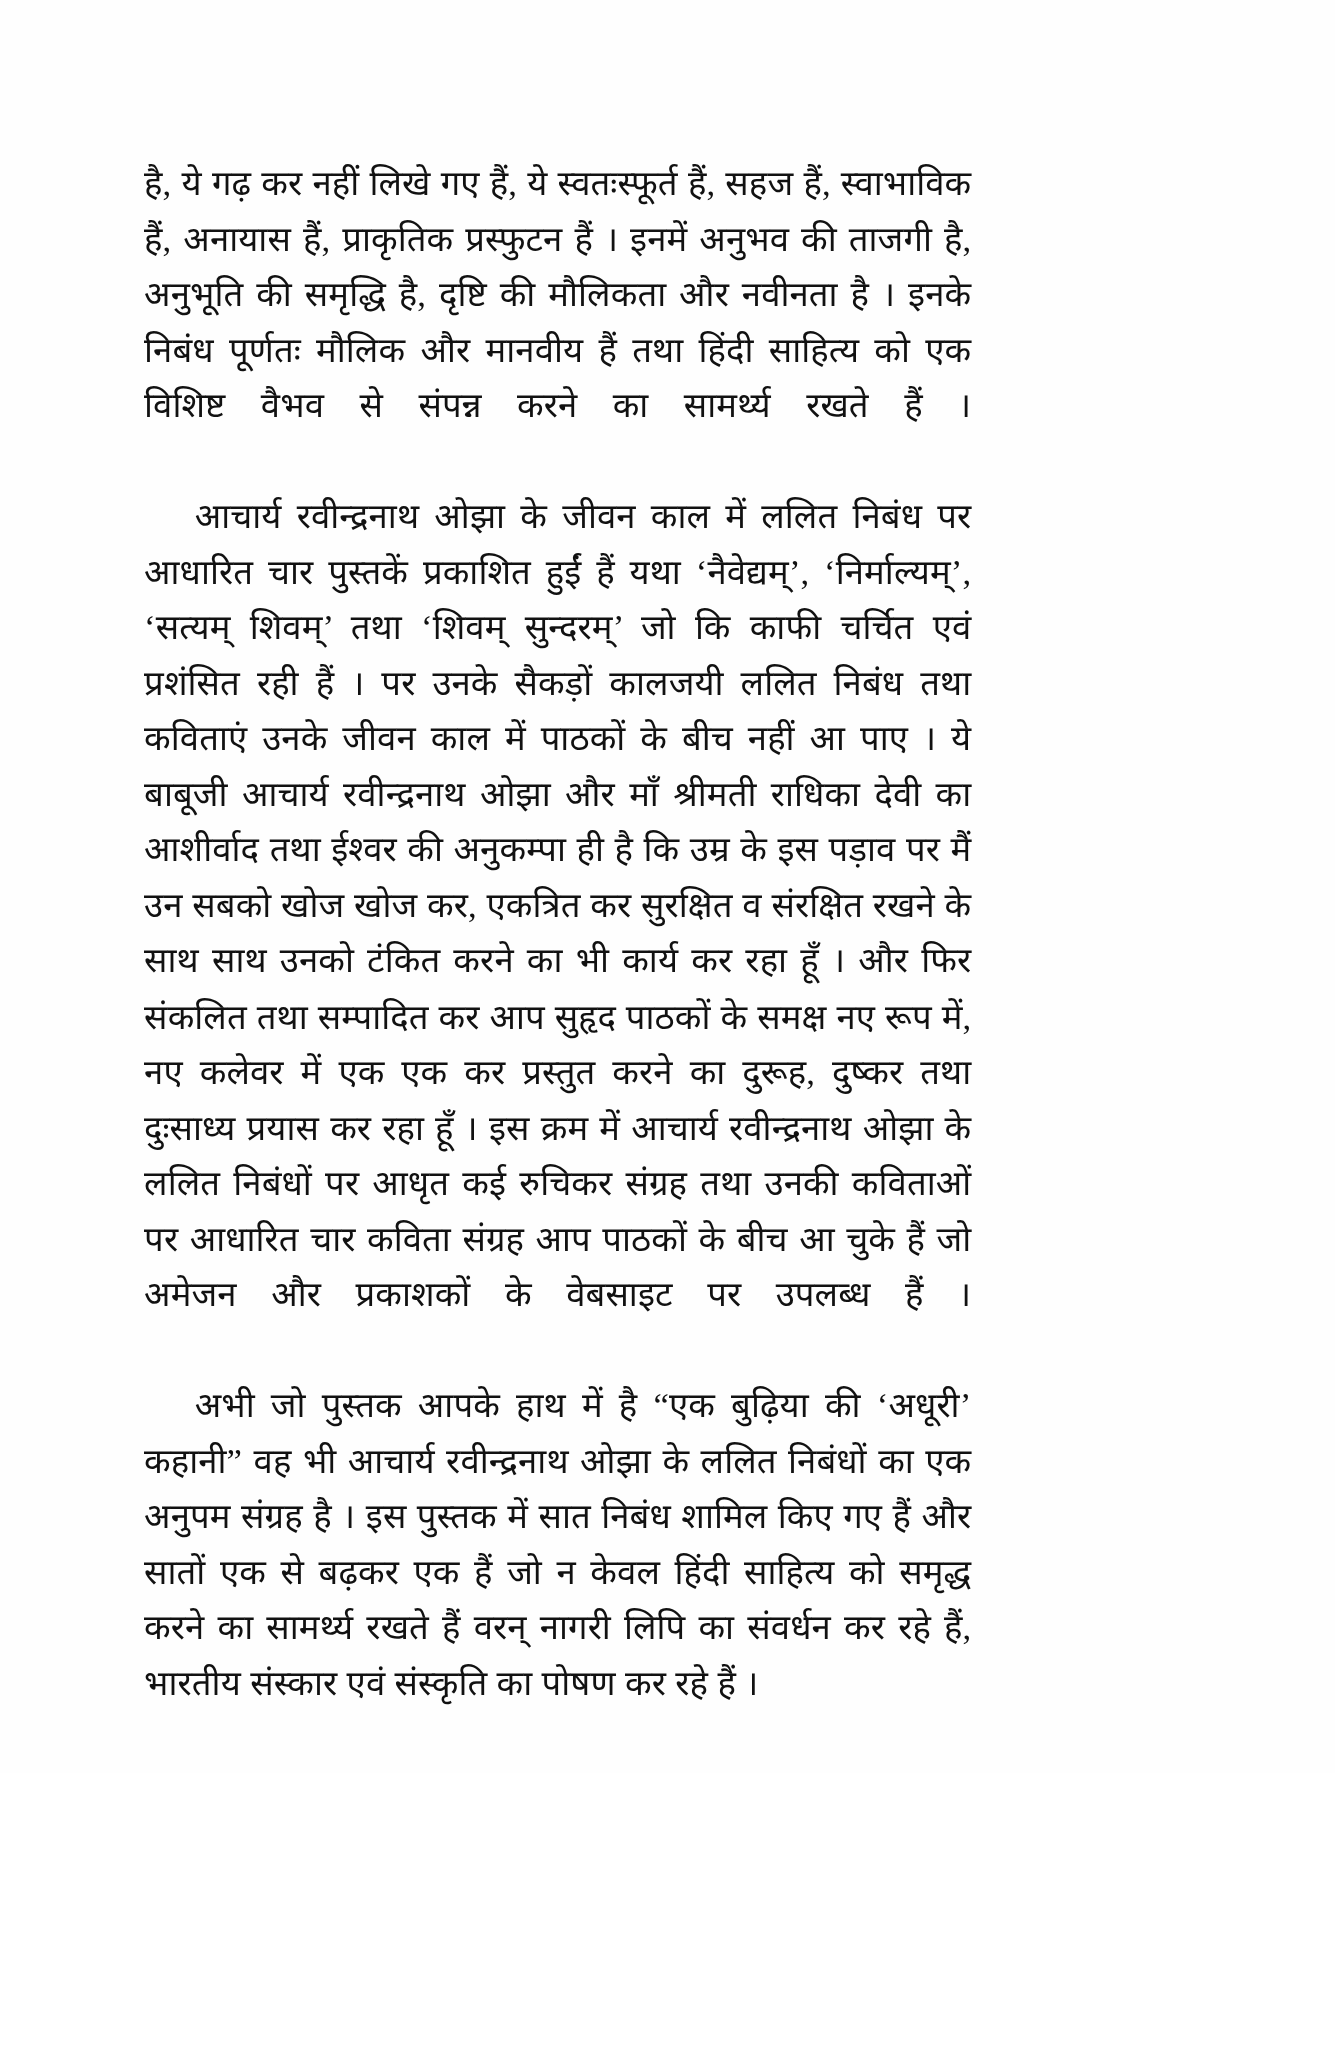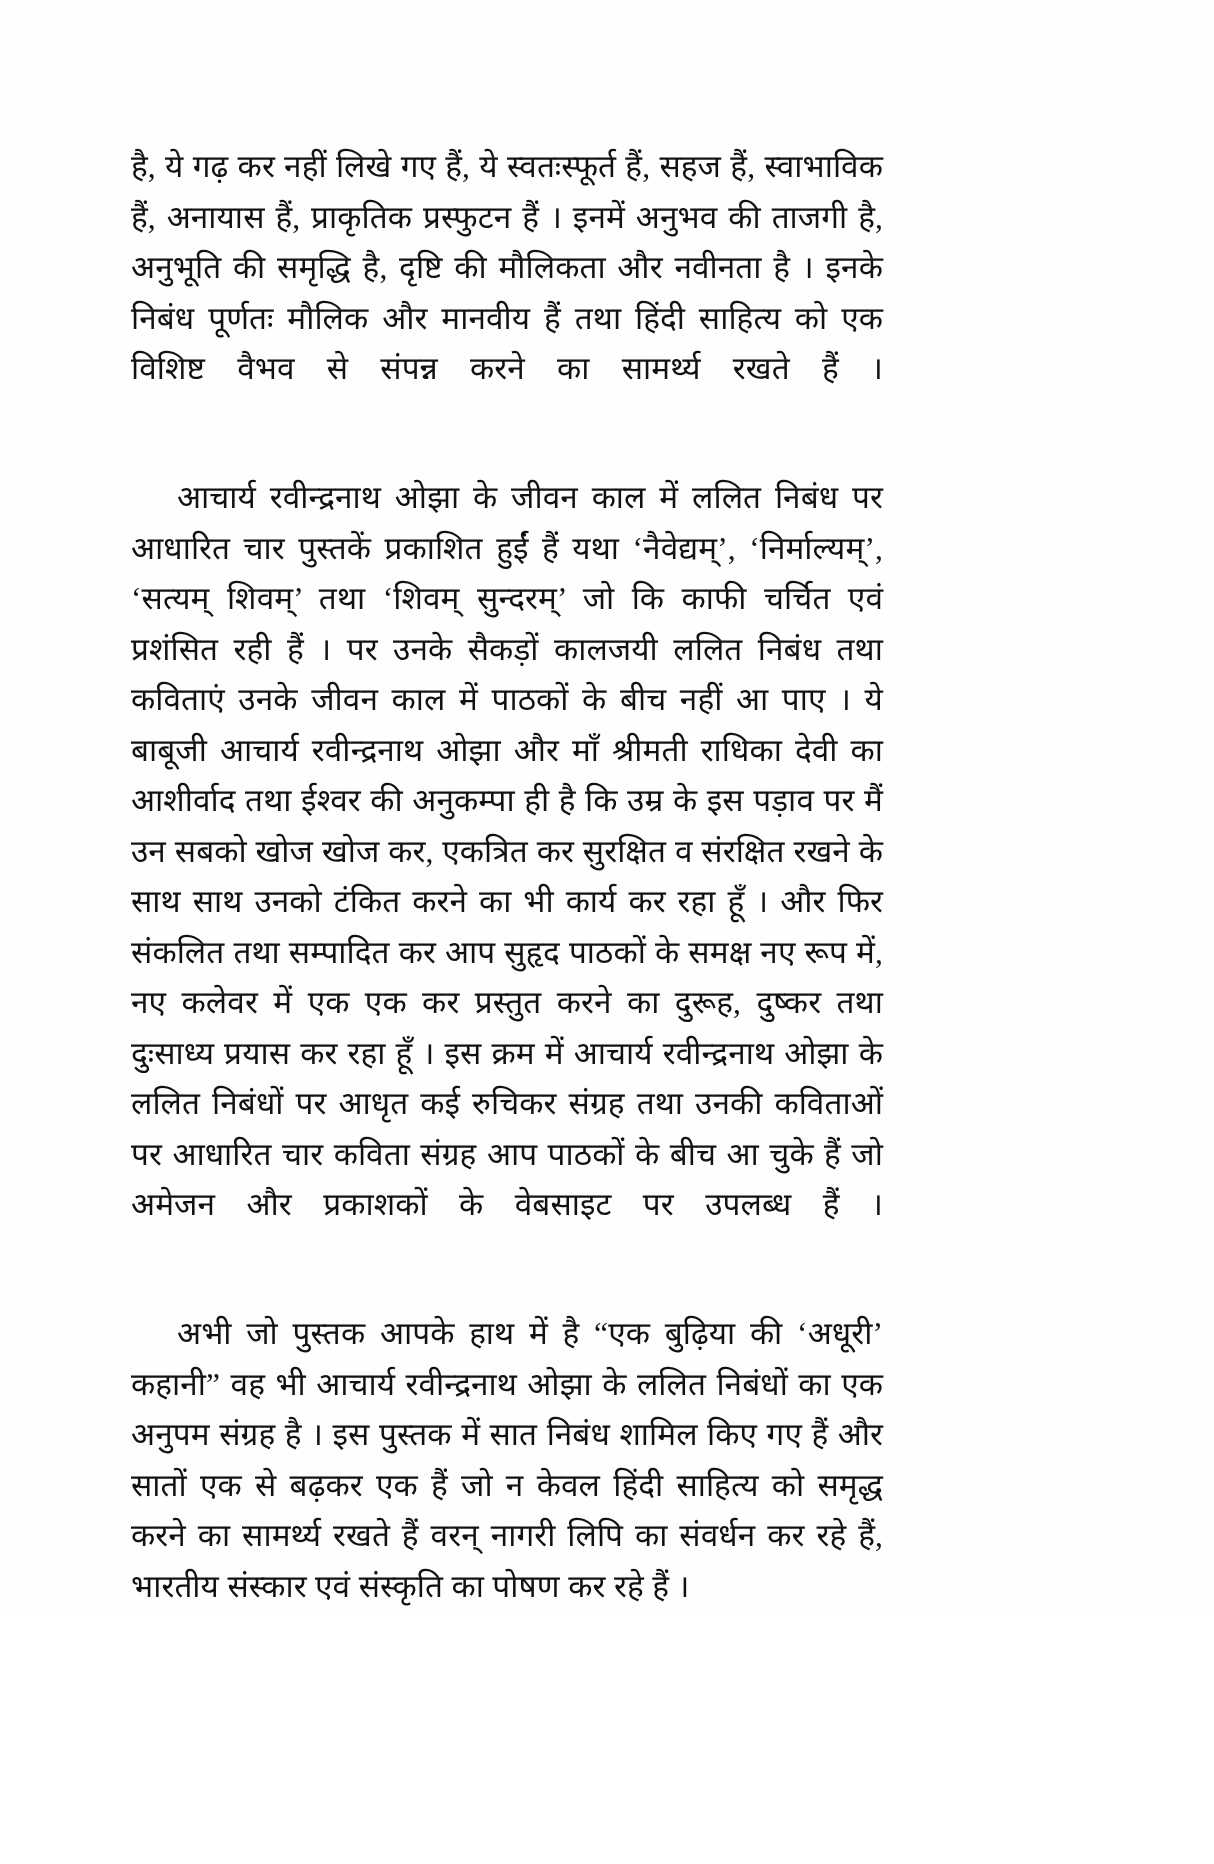--- a/index.html
+++ b/index.html
@@ -41,21 +41,20 @@
     letter-spacing: 0.1px;
     word-spacing: 0.5px;
     font-weight: 400;
     color: #111111;
     text-indent: 0;
     -webkit-font-smoothing: antialiased;
   }
 
   p.para.indented {
     text-indent: 46px;
-    margin-top: 28px;
   }
 
   
   p.para::after {
     content: "";
     display: inline-block;
     width: 100%;
   }
 
   p.para.noexpand::after {

